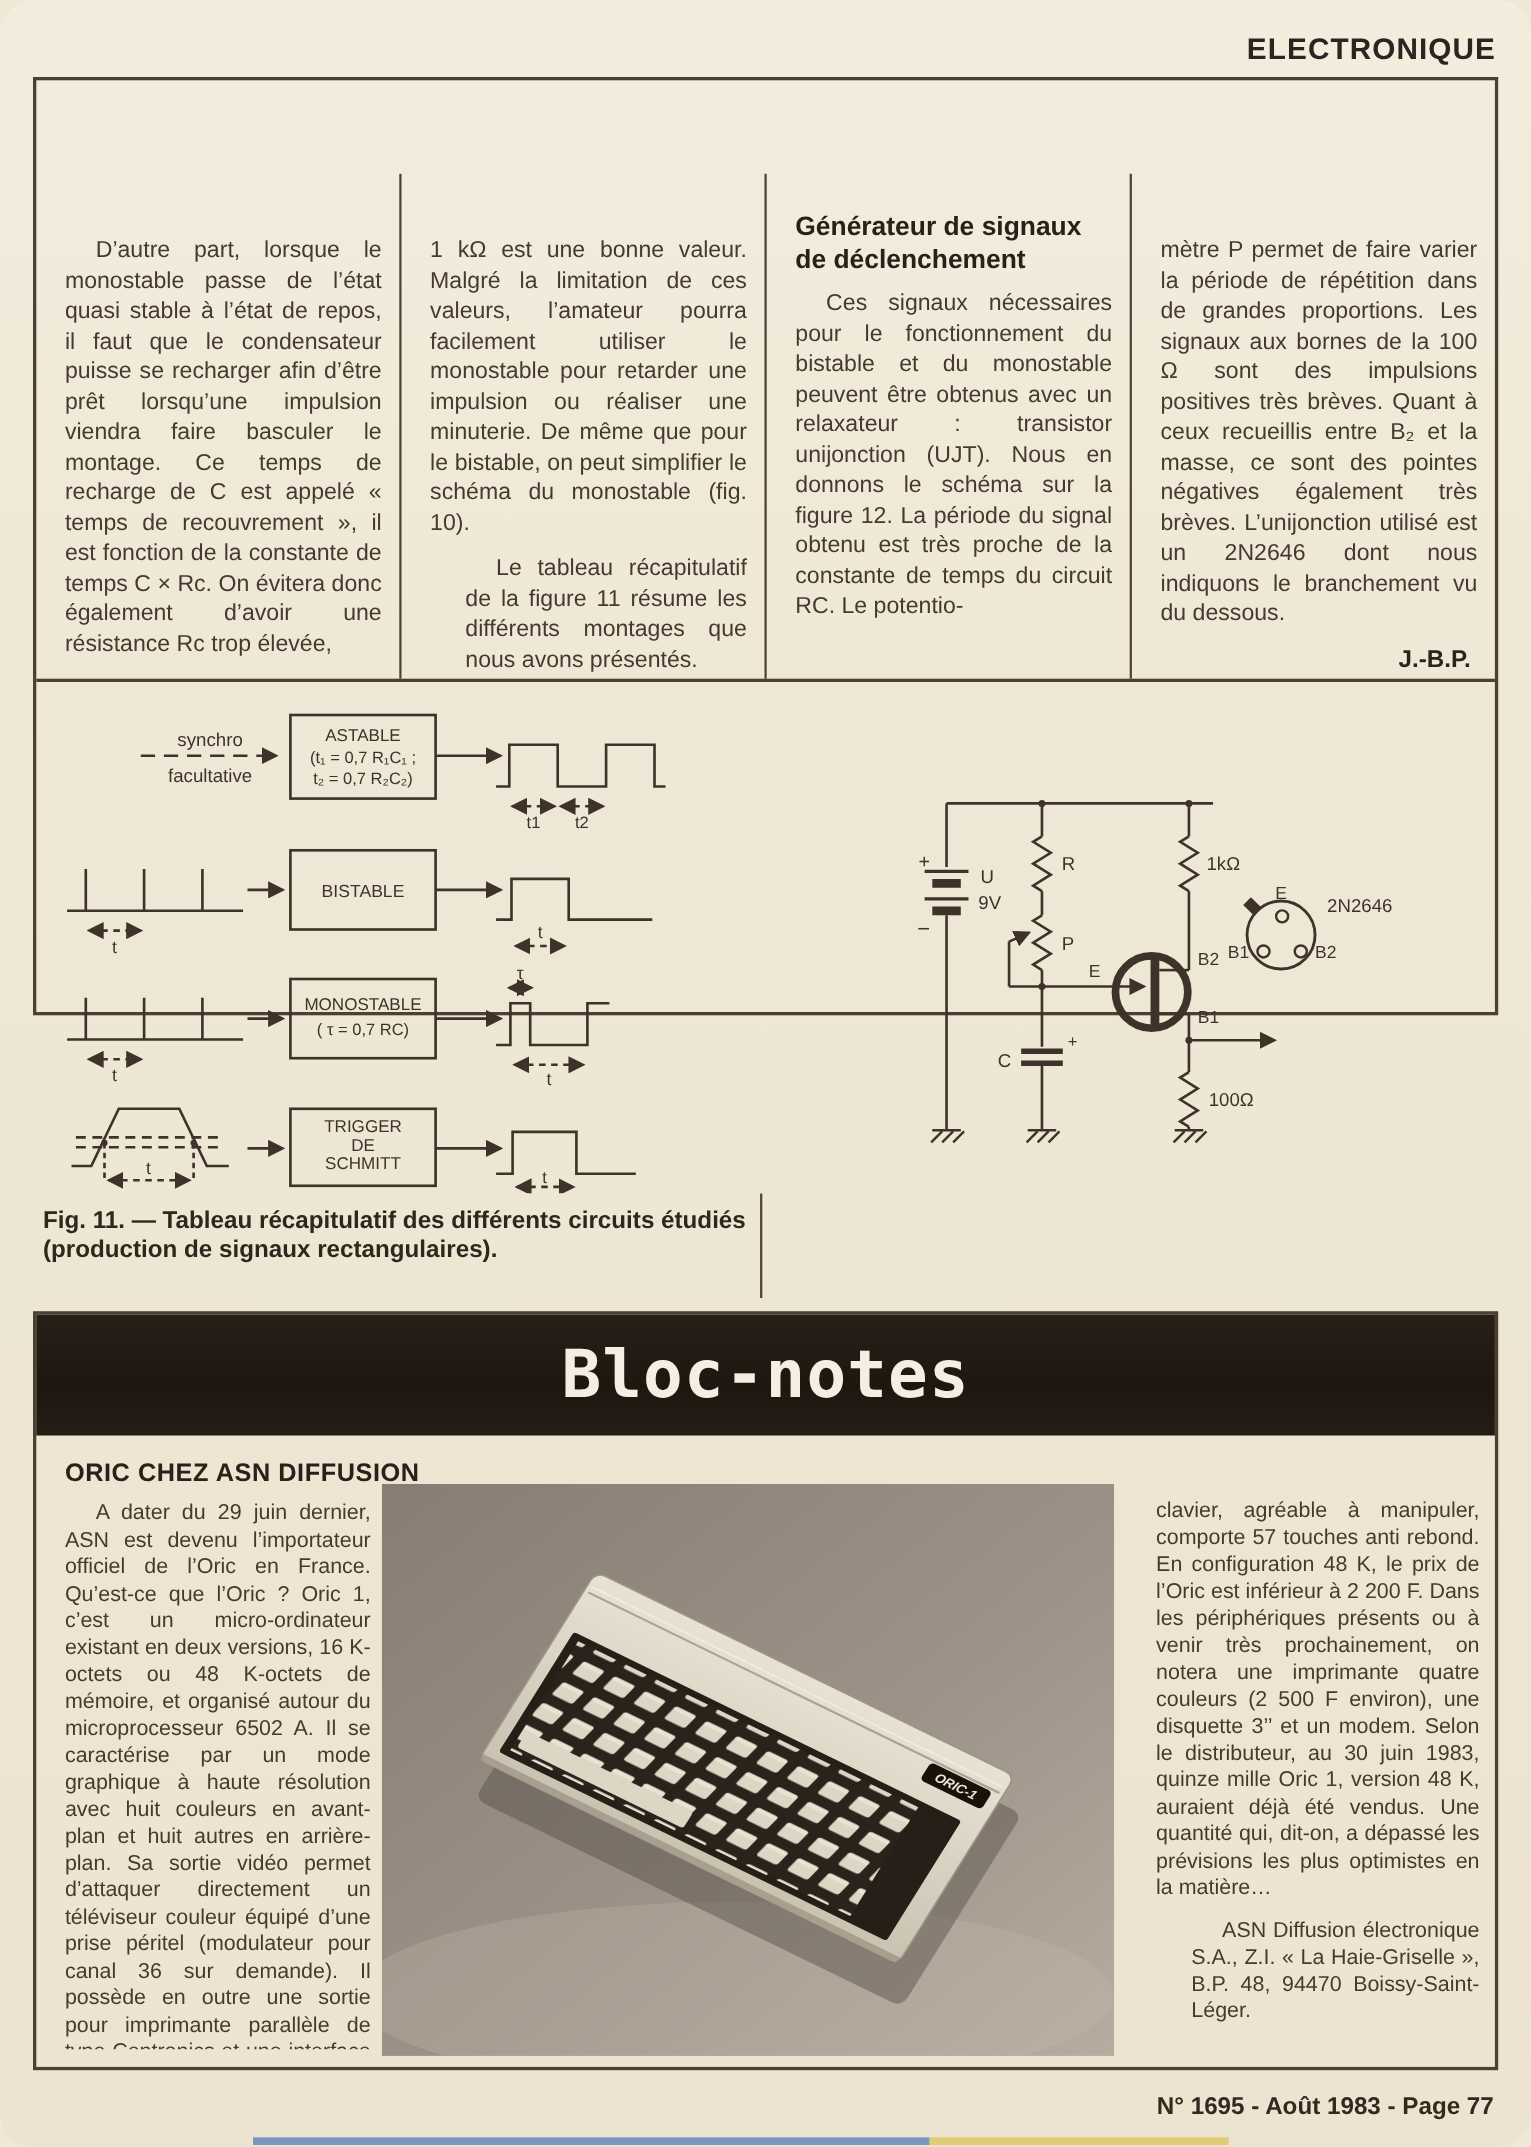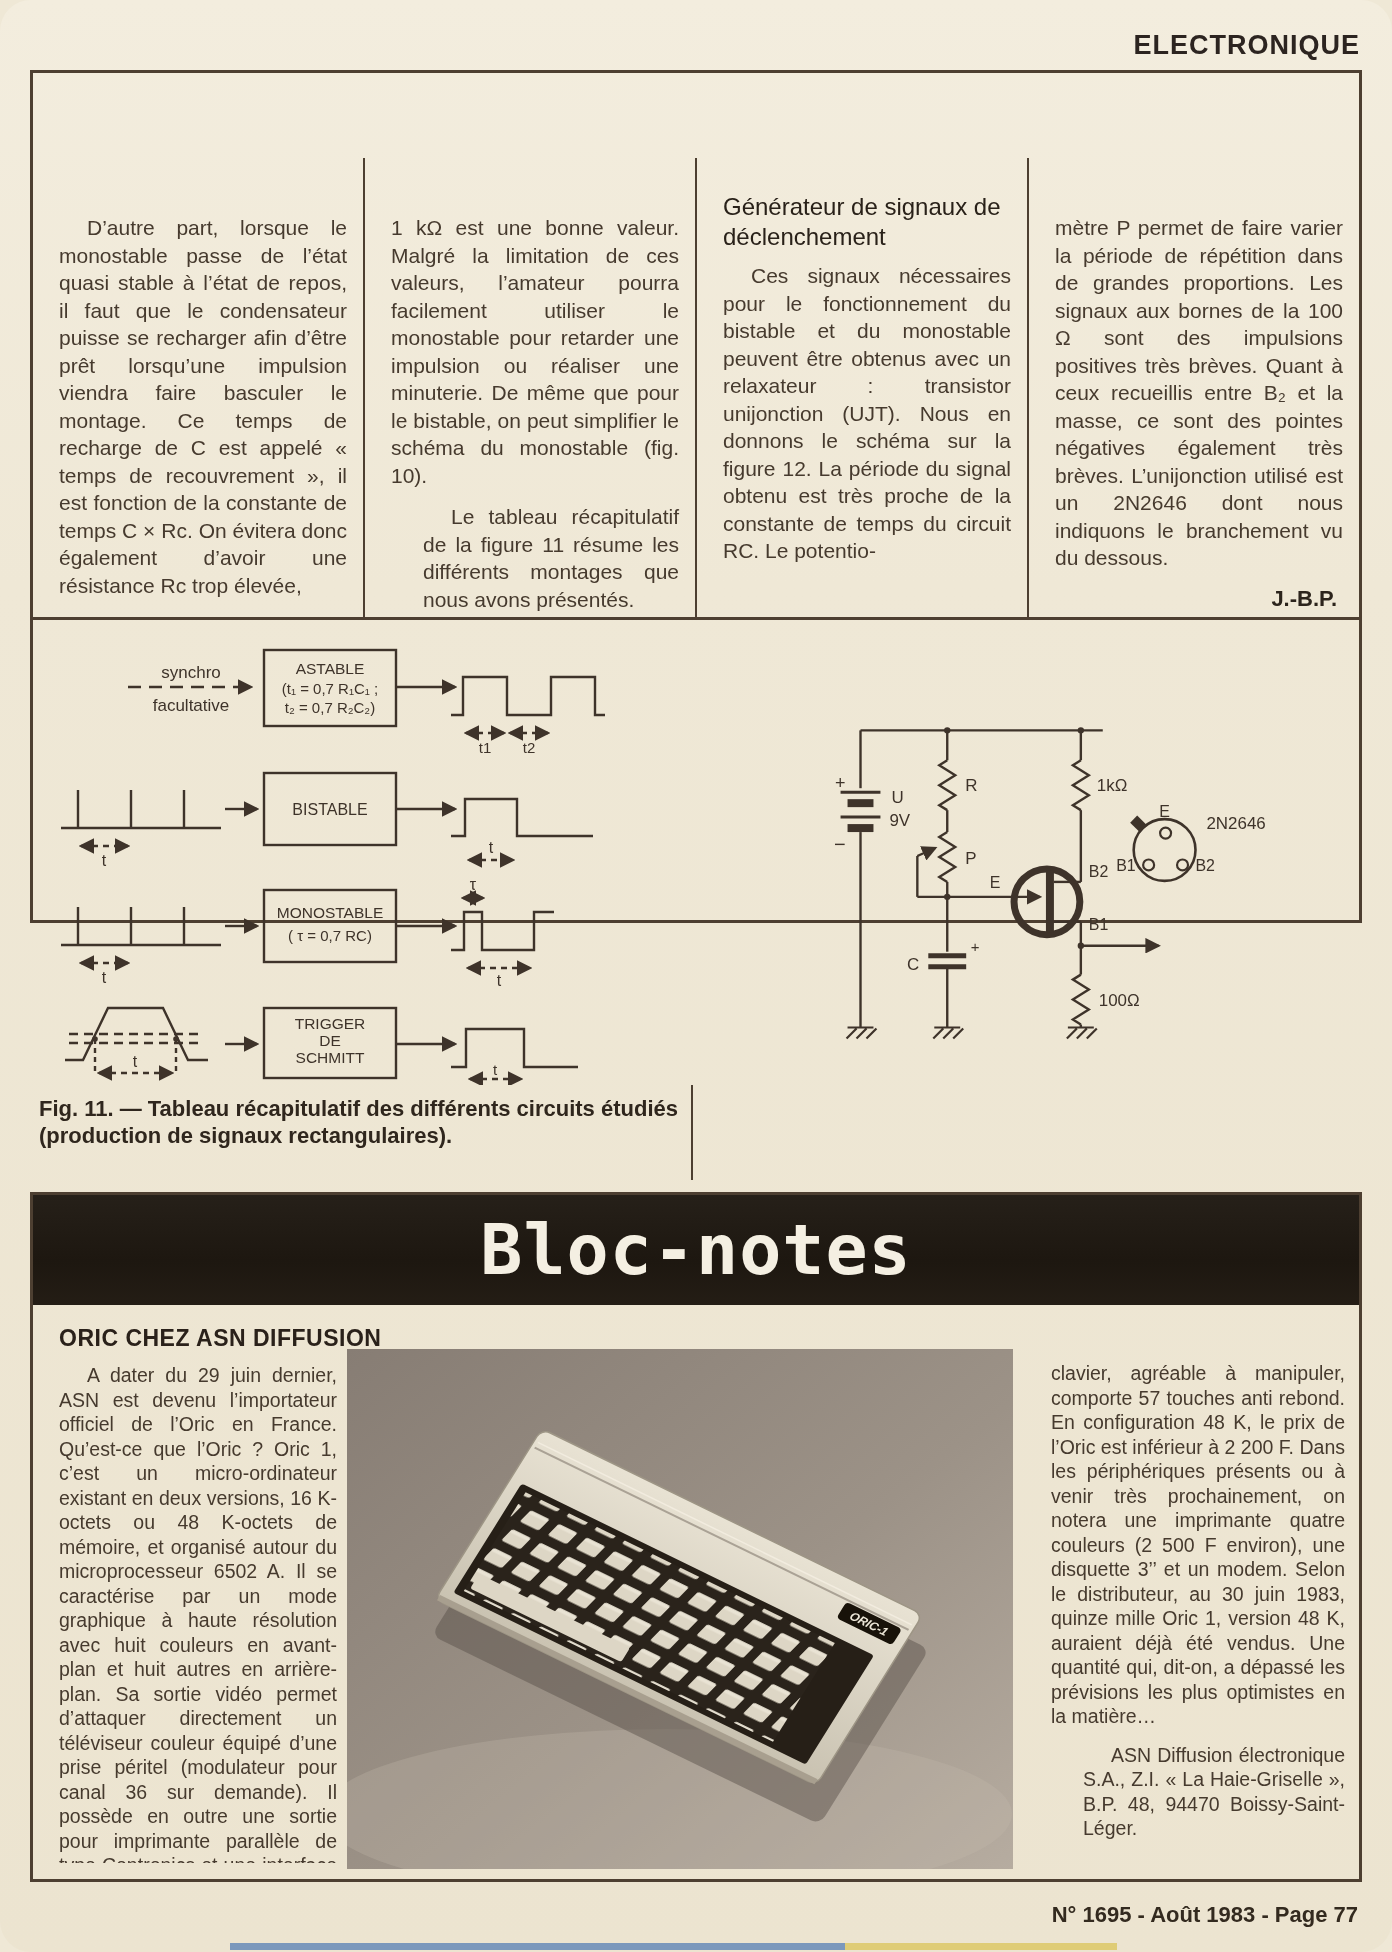--- a/index.html
+++ b/index.html
@@ -17,38 +17,38 @@
   .main-box{position:absolute;left:30px;top:70px;width:1332px;height:853px;
         border:3px solid var(--rule);}
   .cols{position:absolute;left:0;top:85px;width:100%;height:462px;display:flex;
         border-bottom:3px solid var(--rule);}
   .col{flex:1 1 0;padding:34px 16px 0 26px;overflow:hidden;}
   .col + .col{border-left:2px solid var(--rule);}
   .bodytext{font-size:21px;line-height:27.5px;text-align:justify;color:var(--ink);}
   .bodytext.indent{text-indent:28px;}
   .bodytext.first{margin-top:22px;}
   .bodytext + .bodytext{margin-top:14px;margin-left:32px;}
-  .subhead{font-size:24px;line-height:30px;font-weight:normal;color:#292119;margin-bottom:10px;}
+  .subhead{font-size:24px;line-height:30px;font-weight:bold;color:#292119;margin-bottom:10px;}
   .signature{margin-top:14px;font-size:22px;font-weight:bold;text-align:right;
         padding-right:6px;color:#2c241c;}
   .figures{position:absolute;left:0;top:547px;width:100%;height:465px;display:flex;}
   .fig{overflow:hidden;}
   .fig-left{width:663px;}
   .fig-right{flex:1;}
   .captions{position:absolute;left:0;top:1012px;width:100%;height:95px;display:flex;}
   .cap{padding:10px 0 0 6px;}
   .cap-left{width:660px;border-right:2px solid var(--rule);}
   .cap-right{flex:1;padding-left:14px;}
   .cap p{font-size:22px;line-height:27px;font-weight:bold;color:var(--ink-dark);text-align:left;}
   
   .bloc-box{position:absolute;left:30px;top:1192px;width:1332px;height:690px;
         border:3px solid var(--rule);}
   .band{height:110px;background:linear-gradient(180deg,#262019,#1d1710 60%,#241d15);
         display:flex;align-items:center;justify-content:center;}
-  .band-title{font-family:"DejaVu Sans Mono",monospace;font-weight:bold;font-size:70px;
+  .band-title{font-family:"DejaVu Sans Mono",monospace;font-weight:bold;font-size:60px;
         color:#f4efe2;letter-spacing:1px;}
   .oric-area{position:relative;height:684px;}
   .oric-heading{position:absolute;left:26px;top:20px;font-size:23px;font-weight:bold;
         color:#2a211a;letter-spacing:0.5px;}
   .oric-left{position:absolute;left:26px;top:58px;width:278px;height:500px;overflow:hidden;}
   .oric-right{position:absolute;left:1018px;top:56px;width:294px;height:510px;overflow:hidden;}
   .bodytext.small{font-size:19.5px;line-height:24.5px;}
   .photo{position:absolute;left:314px;top:44px;width:666px;height:520px;overflow:hidden;}
   
   .footer{position:absolute;top:1902px;right:34px;font-size:22px;font-weight:bold;color:#332a1f;}

